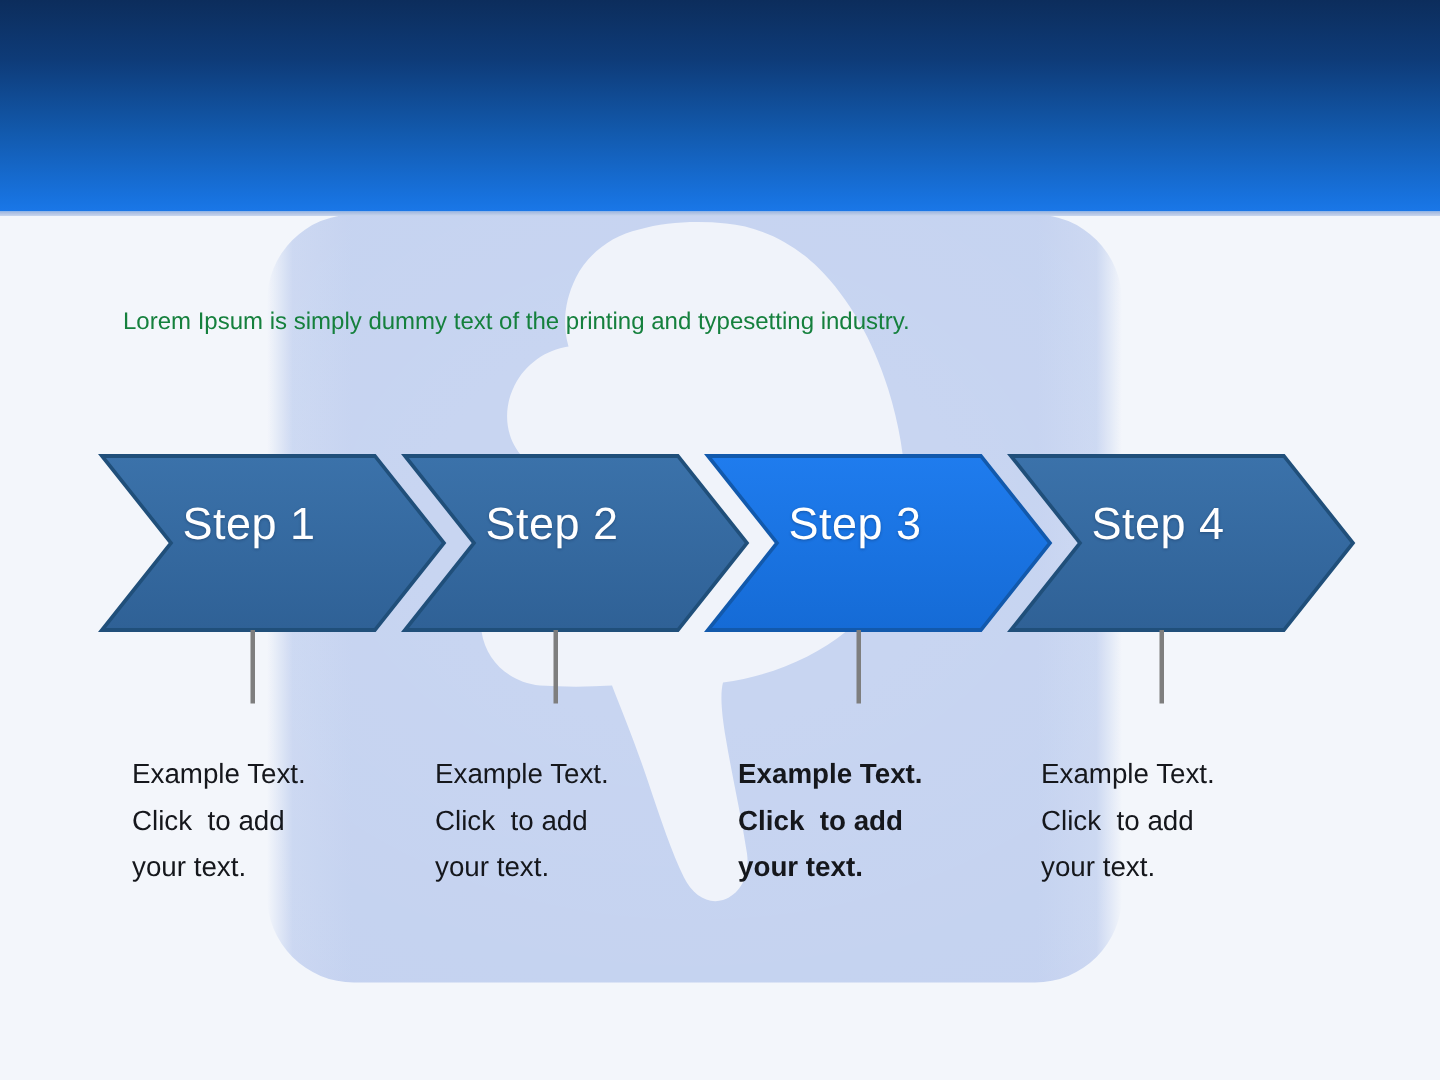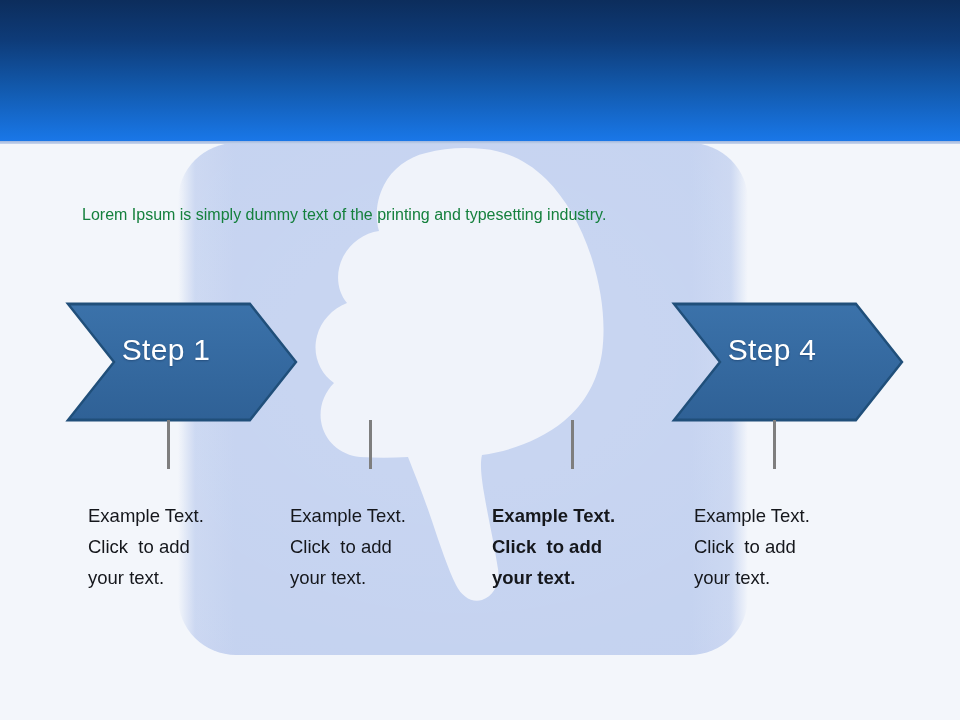--- a/index.html
+++ b/index.html
@@ -215,21 +215,45 @@
           <linearGradient id="g1" x1="0" y1="0" x2="0" y2="1">
             <stop offset="0%" stop-color="#3b72aa"></stop>
             <stop offset="100%" stop-color="#2f6196"></stop>
           </linearGradient>
         </defs>
         <path d="M0,0 L182,0 L228,46 L182,92 L0,92 L46,46 Z" fill="url(#g1)" stroke="#204f7a" stroke-width="2.2" stroke-linejoin="miter"></path>
       </svg>
       <div class="chev-label">Step 1</div>
     </div>
 
-
+    <div class="chev chev-2">
+      <svg viewBox="0 0 228 92" xmlns="http://www.w3.org/2000/svg" preserveAspectRatio="none">
+        <defs>
+          <linearGradient id="g2" x1="0" y1="0" x2="0" y2="1">
+            <stop offset="0%" stop-color="#3b72aa"></stop>
+            <stop offset="100%" stop-color="#2f6196"></stop>
+          </linearGradient>
+        </defs>
+        <path d="M0,0 L182,0 L228,46 L182,92 L0,92 L46,46 Z" fill="url(#g2)" stroke="#204f7a" stroke-width="2.2" stroke-linejoin="miter"></path>
+      </svg>
+      <div class="chev-label">Step 2</div>
+    </div>
+
+    <div class="chev chev-3">
+      <svg viewBox="0 0 228 92" xmlns="http://www.w3.org/2000/svg" preserveAspectRatio="none">
+        <defs>
+          <linearGradient id="g3" x1="0" y1="0" x2="0" y2="1">
+            <stop offset="0%" stop-color="#1f7cee"></stop>
+            <stop offset="100%" stop-color="#156bd6"></stop>
+          </linearGradient>
+        </defs>
+        <path d="M0,0 L182,0 L228,46 L182,92 L0,92 L46,46 Z" fill="url(#g3)" stroke="#1259ac" stroke-width="2.2" stroke-linejoin="miter"></path>
+      </svg>
+      <div class="chev-label">Step 3</div>
+    </div>
 
     <div class="chev chev-4">
       <svg viewBox="0 0 228 92" xmlns="http://www.w3.org/2000/svg" preserveAspectRatio="none">
         <defs>
           <linearGradient id="g4" x1="0" y1="0" x2="0" y2="1">
             <stop offset="0%" stop-color="#3b72aa"></stop>
             <stop offset="100%" stop-color="#2f6196"></stop>
           </linearGradient>
         </defs>
         <path d="M0,0 L182,0 L228,46 L182,92 L0,92 L46,46 Z" fill="url(#g4)" stroke="#204f7a" stroke-width="2.2" stroke-linejoin="miter"></path>

